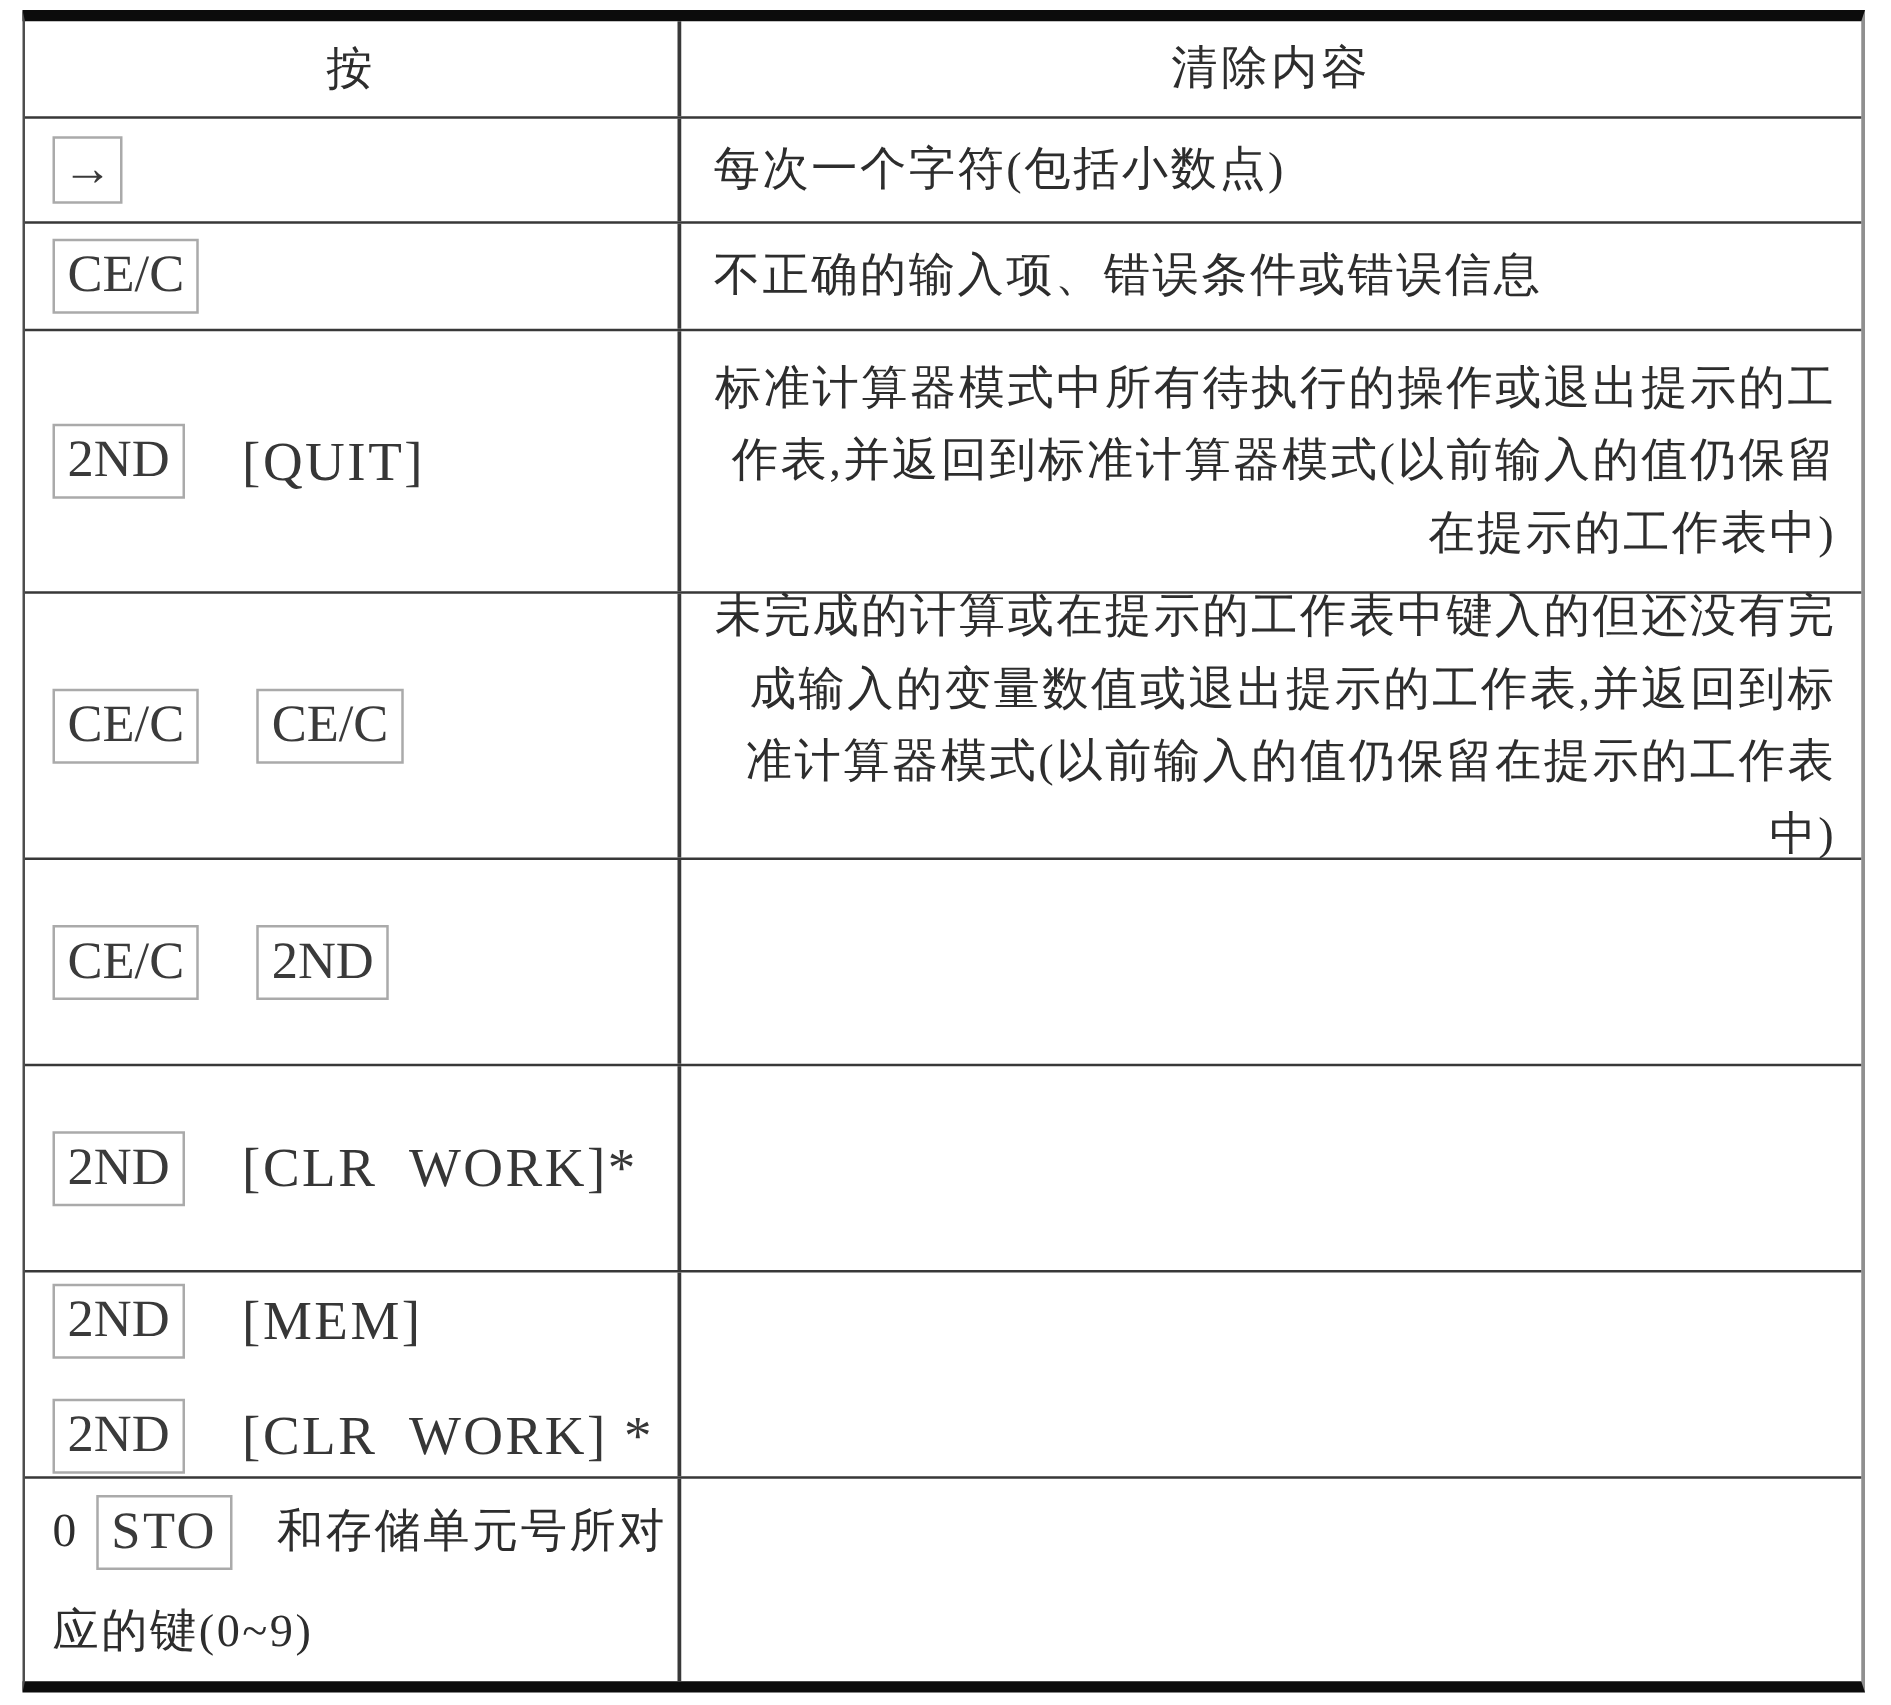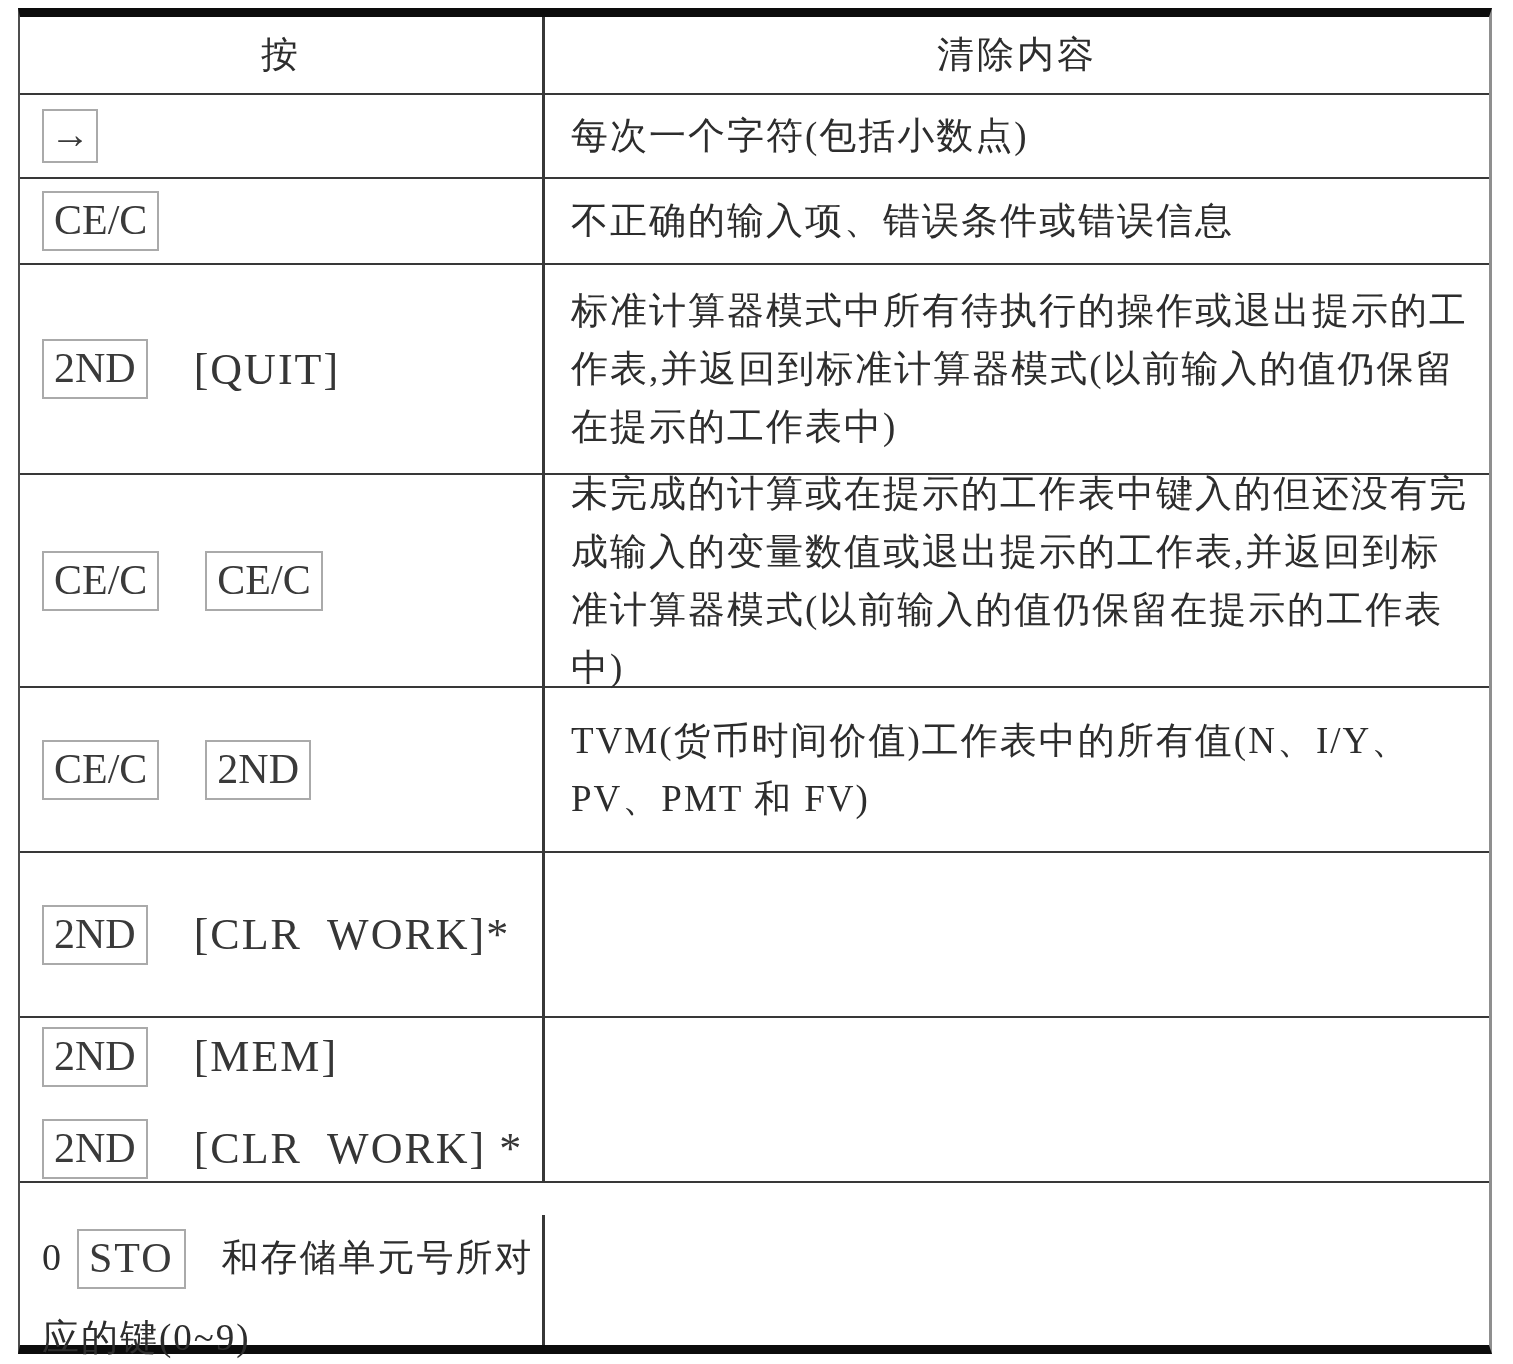--- a/index.html
+++ b/index.html
@@ -22,21 +22,21 @@
   .cell-l {
     width:525px; box-sizing:border-box; flex:none;
     border-right:3px solid #383838;
     display:flex; align-items:center; gap:46px;
     padding:0 10px 0 22px;
   }
   .cell-r {
     flex:1; box-sizing:border-box;
     display:flex; align-items:center;
     padding:4px 20px 4px 26px;
-    font-size:37px; letter-spacing:2px; line-height:58px;
+    font-size:37px; letter-spacing:2px; line-height:58px;text-align:right;
   }
   .hdr .cell-l, .hdr .cell-r { justify-content:center; padding:0; }
   .hdr { height:76px; }
   .hdr span { font-size:37px; letter-spacing:3px; }
   .rh1 { height:82px; }
   .rh2 { height:84px; }
   .rh3 { height:208px; }
   .rh4 { height:211px; }
   .rh5 { height:163px; }
   .rh6 { height:163px; }
@@ -50,21 +50,21 @@
   }
   .key.arrow { min-width:50px; font-size:40px; padding:4px 6px 6px 6px; }
   .bk { font-size:44px; letter-spacing:2px; color:#363636; white-space:pre; }
   .two-lines {
     flex-direction:column; align-items:flex-start; justify-content:center;
     gap:32px; padding-top:6px;
   }
   .kline { display:flex; align-items:center; gap:46px; }
   .inline-wrap {
     display:block; line-height:80px; padding-top:2px; padding-right:8px;
-    font-size:37px; letter-spacing:2px;margin-top:32px;
+    font-size:37px; letter-spacing:2px;
   }
   .inline-wrap .num { font-size:38px; margin-right:14px; }
   .inline-wrap .key { margin-right:36px; vertical-align:middle; position:relative; top:-3px; }
 </style>
 </head>
 <body>
 
 <div class="page">
   <div class="tbl">
 
@@ -113,23 +113,20 @@
       <div class="cell-r">
         <span>未完成的计算或在提示的工作表中键入的但还没有完成输入的变量数值或退出提示的工作表,并返回到标准计算器模式(以前输入的值仍保留在提示的工作表中)</span>
       </div>
     </div>
 
     <div class="row rh5">
       <div class="cell-l">
         <span class="key">CE/C</span>
         <span class="key">2ND</span>
       </div>
-      <div class="cell-r">
-        <span>TVM(货币时间价值)工作表中的所有值(N、I/Y、PV、PMT 和 FV)</span>
-      </div>
     </div>
 
     <div class="row rh6">
       <div class="cell-l">
         <span class="key">2ND</span>
         <span class="bk">[CLR  WORK]*</span>
       </div>
     </div>
 
     <div class="row rh7">

